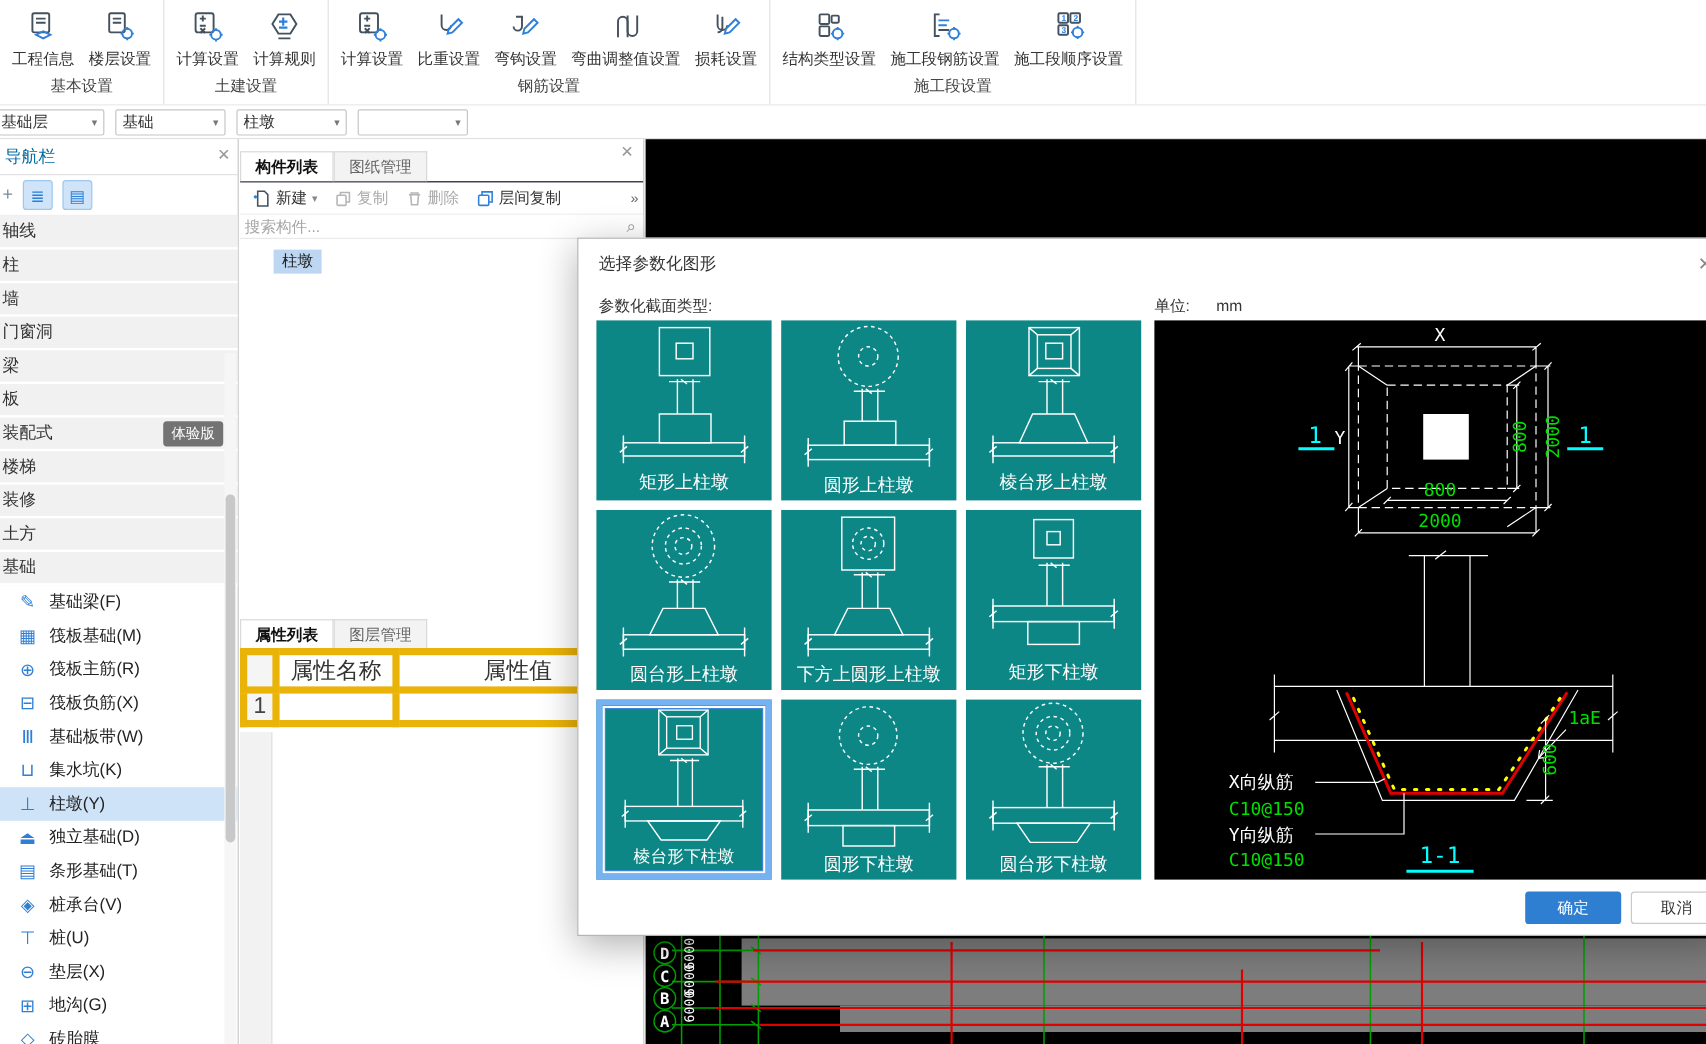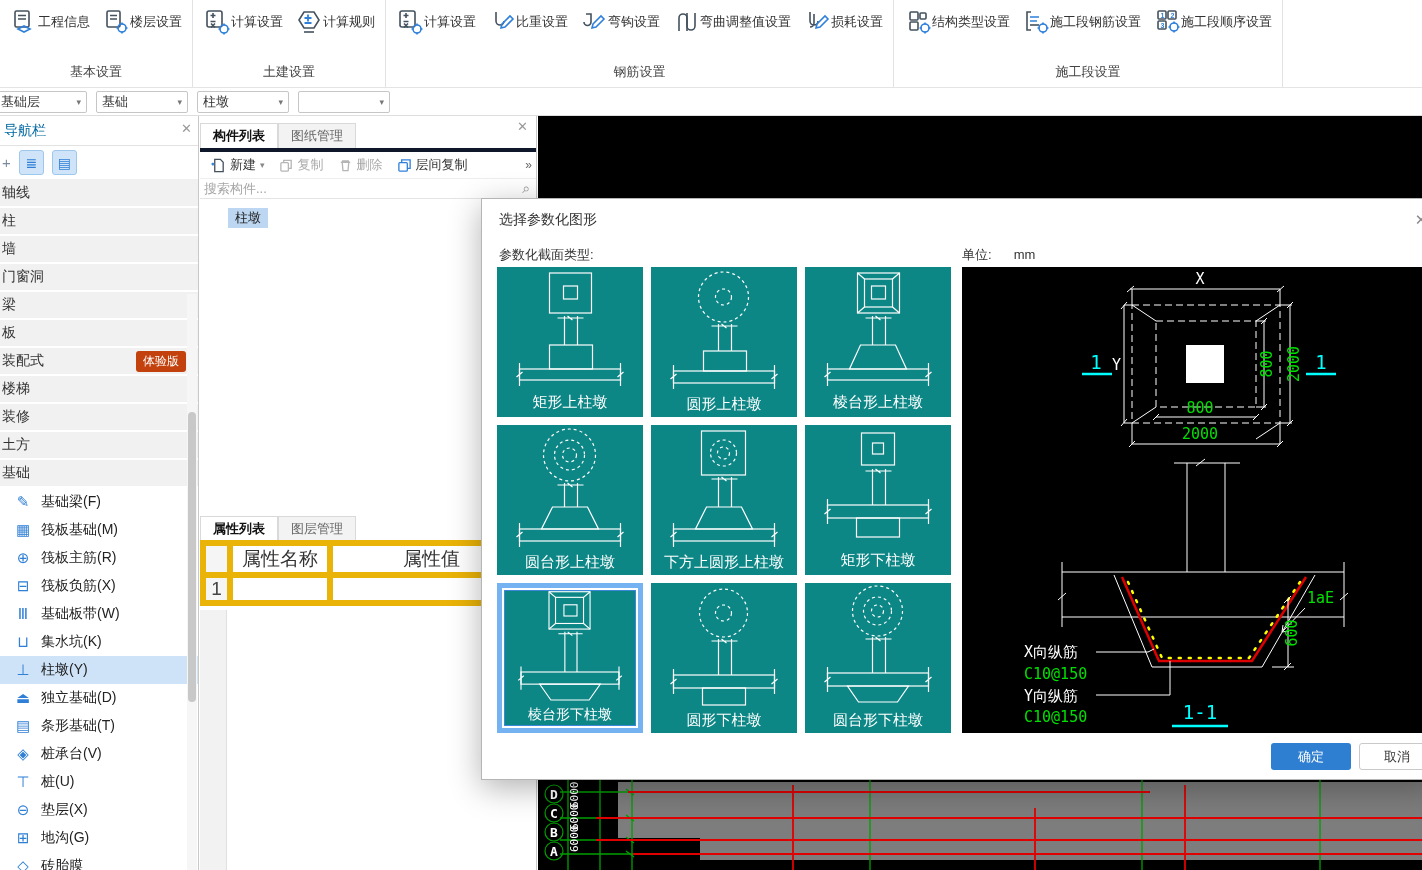--- a/index.html
+++ b/index.html
@@ -3,21 +3,21 @@
 <meta charset="utf-8">
 <style>
   * { box-sizing: border-box; margin: 0; padding: 0; }
   html,body { width:1422px; height:870px; overflow:hidden; }
   body { font-family:"Liberation Sans",sans-serif; background:#fff; position:relative; color:#333; }
 
   
   .ribbon { position:absolute; left:0; top:0; width:1422px; height:88px; background:#fff; border-bottom:1px solid #e4e4e4; display:flex; }
   .rgroup { display:flex; flex-direction:column; border-right:1px solid #e2e2e2; padding:0 4px; }
   .ritems { display:flex; flex:1; align-items:flex-start; padding-top:3px; }
-  .ritem { display:flex; flex-direction:row; align-items:center; padding:1px 6px; cursor:default; }
+  .ritem { display:flex; flex-direction:column; align-items:center; padding:1px 6px; cursor:default; }
   .ritem .ric { height:36px; display:flex; align-items:center; justify-content:center; }
   .ritem .rlb { font-size:13px; color:#333; white-space:nowrap; }
   .rglabel { text-align:center; font-size:13px; color:#444; padding:2px 0 6px; }
   .ric svg { stroke:#44515e; fill:none; stroke-width:1.6; }
   .ric .acc { stroke:#2f80db; }
   .ric .acctxt { fill:#2f80db; stroke:none; font-size:7px; font-weight:bold; }
 
   
   .selectbar { position:absolute; left:0; top:88px; width:1422px; height:28px; background:#fff; border-bottom:1px solid #dedede; display:flex; gap:9px; align-items:center; }
   .combo { width:92px; height:22px; border:1px solid #c6c6c6; border-radius:2px; background:#fff; font-size:13px; display:flex; align-items:center; padding:0 14px 0 5px; position:relative; }
@@ -26,30 +26,30 @@
 
   
   .navpanel { position:absolute; left:0; top:116px; width:199px; height:754px; background:#fff; border-right:1px solid #c9c9c9; }
   .np-head { height:30px; border-bottom:1px solid #e2e2e2; position:relative; display:flex; align-items:center; }
   .np-title { font-size:14px; color:#0369a1; padding-left:4px; }
   .np-close { position:absolute; right:6px; top:5px; color:#999; font-size:13px; cursor:default; }
   .np-icons { height:34px; display:flex; align-items:center; gap:8px; padding-left:0; border-bottom:1px solid #f0f0f0; }
   .np-part { color:#7a8aa0; font-size:15px; margin-left:2px; }
   .np-tgl { width:25px; height:25px; background:#cfe4f8; border:1px solid #9ec7ec; border-radius:3px; color:#2f7fd6; font-size:14px; display:flex; align-items:center; justify-content:center; }
   .cat { height:28px; background:#f1f1f1; border-bottom:2px solid #fff; display:flex; align-items:center; padding-left:2px; font-size:14px; color:#333; position:relative; }
-  .badge { position:absolute; right:12px; top:3px; background:#c2410c; color:#fff; font-size:12px; padding:2px 7px; border-radius:3px; }
+  .badge { position:absolute; right:12px; top:3px; background:#737373; color:#fff; font-size:12px; padding:2px 7px; border-radius:3px; }
   .titem { height:28px; display:flex; align-items:center; gap:9px; padding-left:14px; font-size:14px; color:#222; }
   .titem.sel { background:#cfe3f8; }
   .tico { color:#2f7fd6; font-size:15px; width:18px; text-align:center; }
   .nav-scroll { position:absolute; right:1px; top:178px; width:10px; bottom:0; background:#f6f6f6; }
   .nav-thumb { position:absolute; left:1px; width:8px; top:118px; height:290px; background:#c8c8c8; border-radius:4px; }
 
   
   .midpanel { position:absolute; left:200px; top:116px; width:337px; height:754px; background:#fff; border-right:1px solid #c9c9c9; }
-  .mp-head { height:36px; position:relative; border-bottom:4px solid #0f172a; }
+  .mp-head { height:36px; position:relative; border-bottom:1px solid #0f172a; }
   .mp-close { position:absolute; top:3px; right:8px; color:#999; font-size:13px; }
   .tabs { position:absolute; left:0; bottom:0; display:flex; height:25px; }
   .tab { padding:0 12px; font-size:13px; display:flex; align-items:center; background:#f3f3f3; border:1px solid #d9d9d9; border-bottom:none; color:#666; }
   .tab.active { background:#fff; color:#111; font-weight:bold; }
   .mp-tools { height:27px; display:flex; align-items:center; gap:4px; padding-left:6px; border-bottom:1px solid #eee; font-size:13px; position:relative; }
   .mtool { display:flex; align-items:center; gap:4px; padding:0 5px; color:#333; }
   .mtool.dis { color:#aaa; }
   .mtool svg { stroke:#44515e; fill:none; stroke-width:1.4; }
   .mtool.dis svg { stroke:#b5b5b5; }
   .mtool .blu { stroke:#2f80db; }

